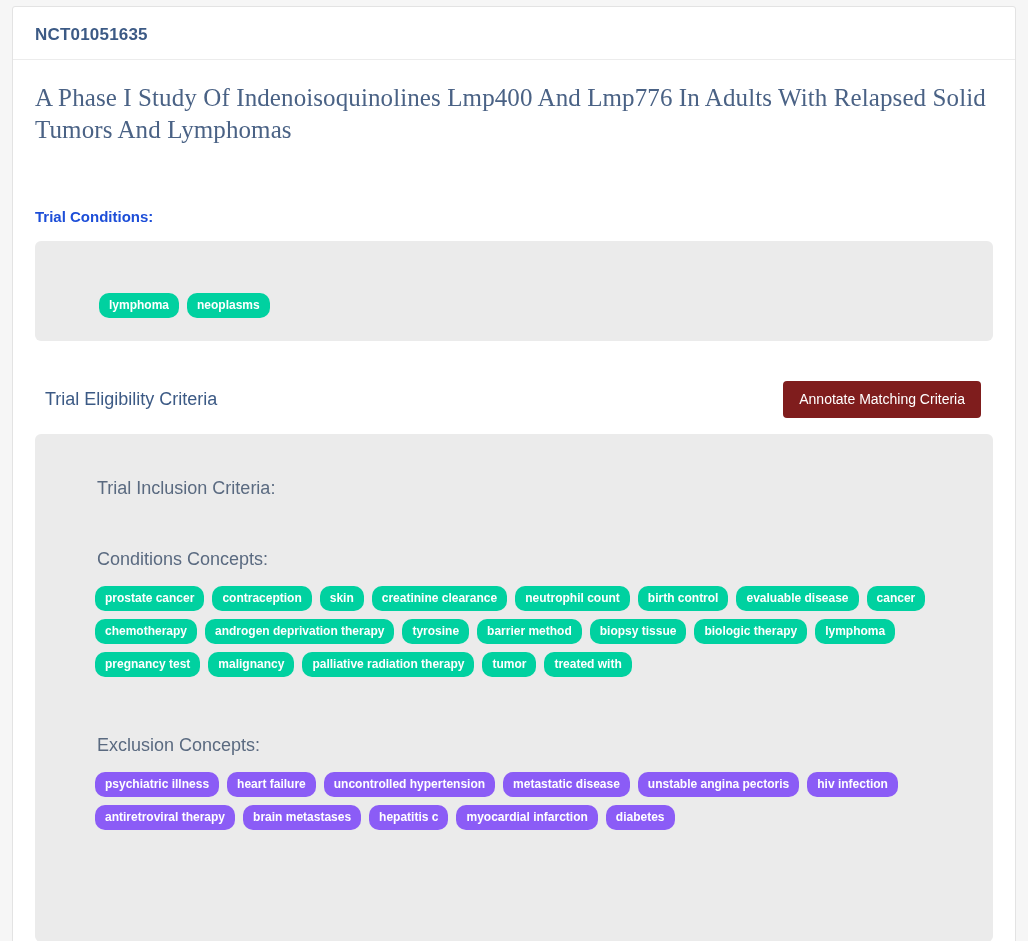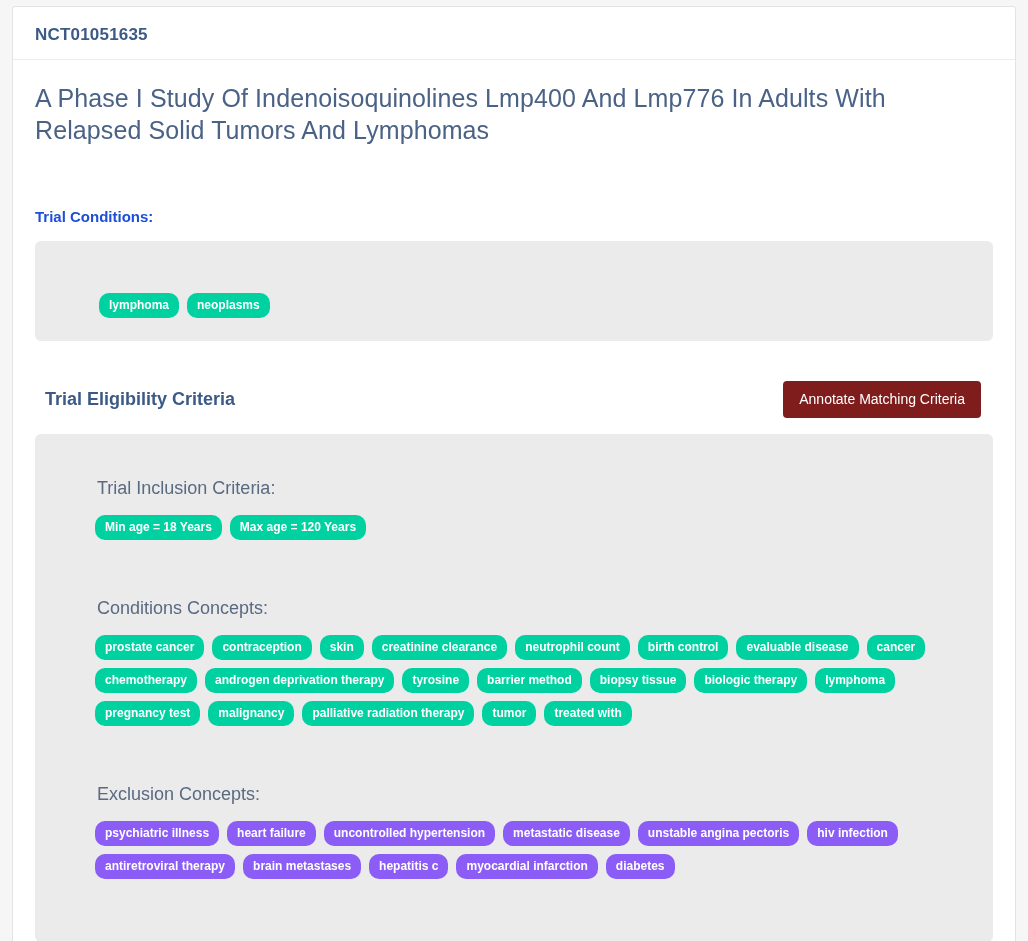--- a/index.html
+++ b/index.html
@@ -39,20 +39,21 @@
   .card-body {
     padding: 22px 22px 0 22px;
   }
   .trial-title {
     font-size: 25px;
     font-weight: normal;
     color: #4a6285;
     line-height: 1.28;
     margin: 0 0 0 0;
     letter-spacing: 0.1px;
+    font-family: Liberation Serif, serif;
   }
   .section-label {
     font-size: 15px;
     font-weight: bold;
     color: #1d4ed8;
     margin-top: 62px;
     margin-bottom: 0;
   }
   .grey-panel {
     background: #ebebeb;
@@ -82,21 +83,21 @@
 
   .criteria-header {
     display: flex;
     align-items: center;
     justify-content: space-between;
     margin-top: 40px;
     padding: 0 12px 0 10px;
   }
   .criteria-title {
     font-size: 18px;
-    font-weight: bold;
+    font-weight: normal;
     color: #3c5a85;
   }
   .annotate-btn {
     background: #7f1d1d;
     color: #ffffff;
     border: none;
     border-radius: 4px;
     font-family: "Liberation Sans", sans-serif;
     font-size: 14px;
     padding: 11px 16px 12px 16px;
@@ -138,21 +139,20 @@
       </div>
 
       <div class="criteria-header">
         <div class="criteria-title">Trial Eligibility Criteria</div>
         <button class="annotate-btn">Annotate Matching Criteria</button>
       </div>
 
       <div class="grey-panel criteria-panel">
 
         <div class="sub-head">Trial Inclusion Criteria:</div>
-        <div class="tags-wrap tag-row"><span class="tag tag-teal">Min age = 18 Years</span><span class="tag tag-teal">Max age = 120 Years</span></div>
 
         <div class="sub-head second">Conditions Concepts:</div>
         <div class="tags-wrap tag-row"><span class="tag tag-teal">prostate cancer</span><span class="tag tag-teal">contraception</span><span class="tag tag-teal">skin</span><span class="tag tag-teal">creatinine clearance</span><span class="tag tag-teal">neutrophil count</span><span class="tag tag-teal">birth control</span><span class="tag tag-teal">evaluable disease</span><span class="tag tag-teal">cancer</span><span class="tag tag-teal">chemotherapy</span><span class="tag tag-teal">androgen deprivation therapy</span><span class="tag tag-teal">tyrosine</span><span class="tag tag-teal">barrier method</span><span class="tag tag-teal">biopsy tissue</span><span class="tag tag-teal">biologic therapy</span><span class="tag tag-teal">lymphoma</span><span class="tag tag-teal">pregnancy test</span><span class="tag tag-teal">malignancy</span><span class="tag tag-teal">palliative radiation therapy</span><span class="tag tag-teal">tumor</span><span class="tag tag-teal">treated with</span></div>
 
         <div class="sub-head second">Exclusion Concepts:</div>
         <div class="tags-wrap tag-row"><span class="tag tag-blue">psychiatric illness</span><span class="tag tag-blue">heart failure</span><span class="tag tag-blue">uncontrolled hypertension</span><span class="tag tag-blue">metastatic disease</span><span class="tag tag-blue">unstable angina pectoris</span><span class="tag tag-blue">hiv infection</span><span class="tag tag-blue">antiretroviral therapy</span><span class="tag tag-blue">brain metastases</span><span class="tag tag-blue">hepatitis c</span><span class="tag tag-blue">myocardial infarction</span><span class="tag tag-blue">diabetes</span></div>
 
       </div>
     </div>
   </div>

